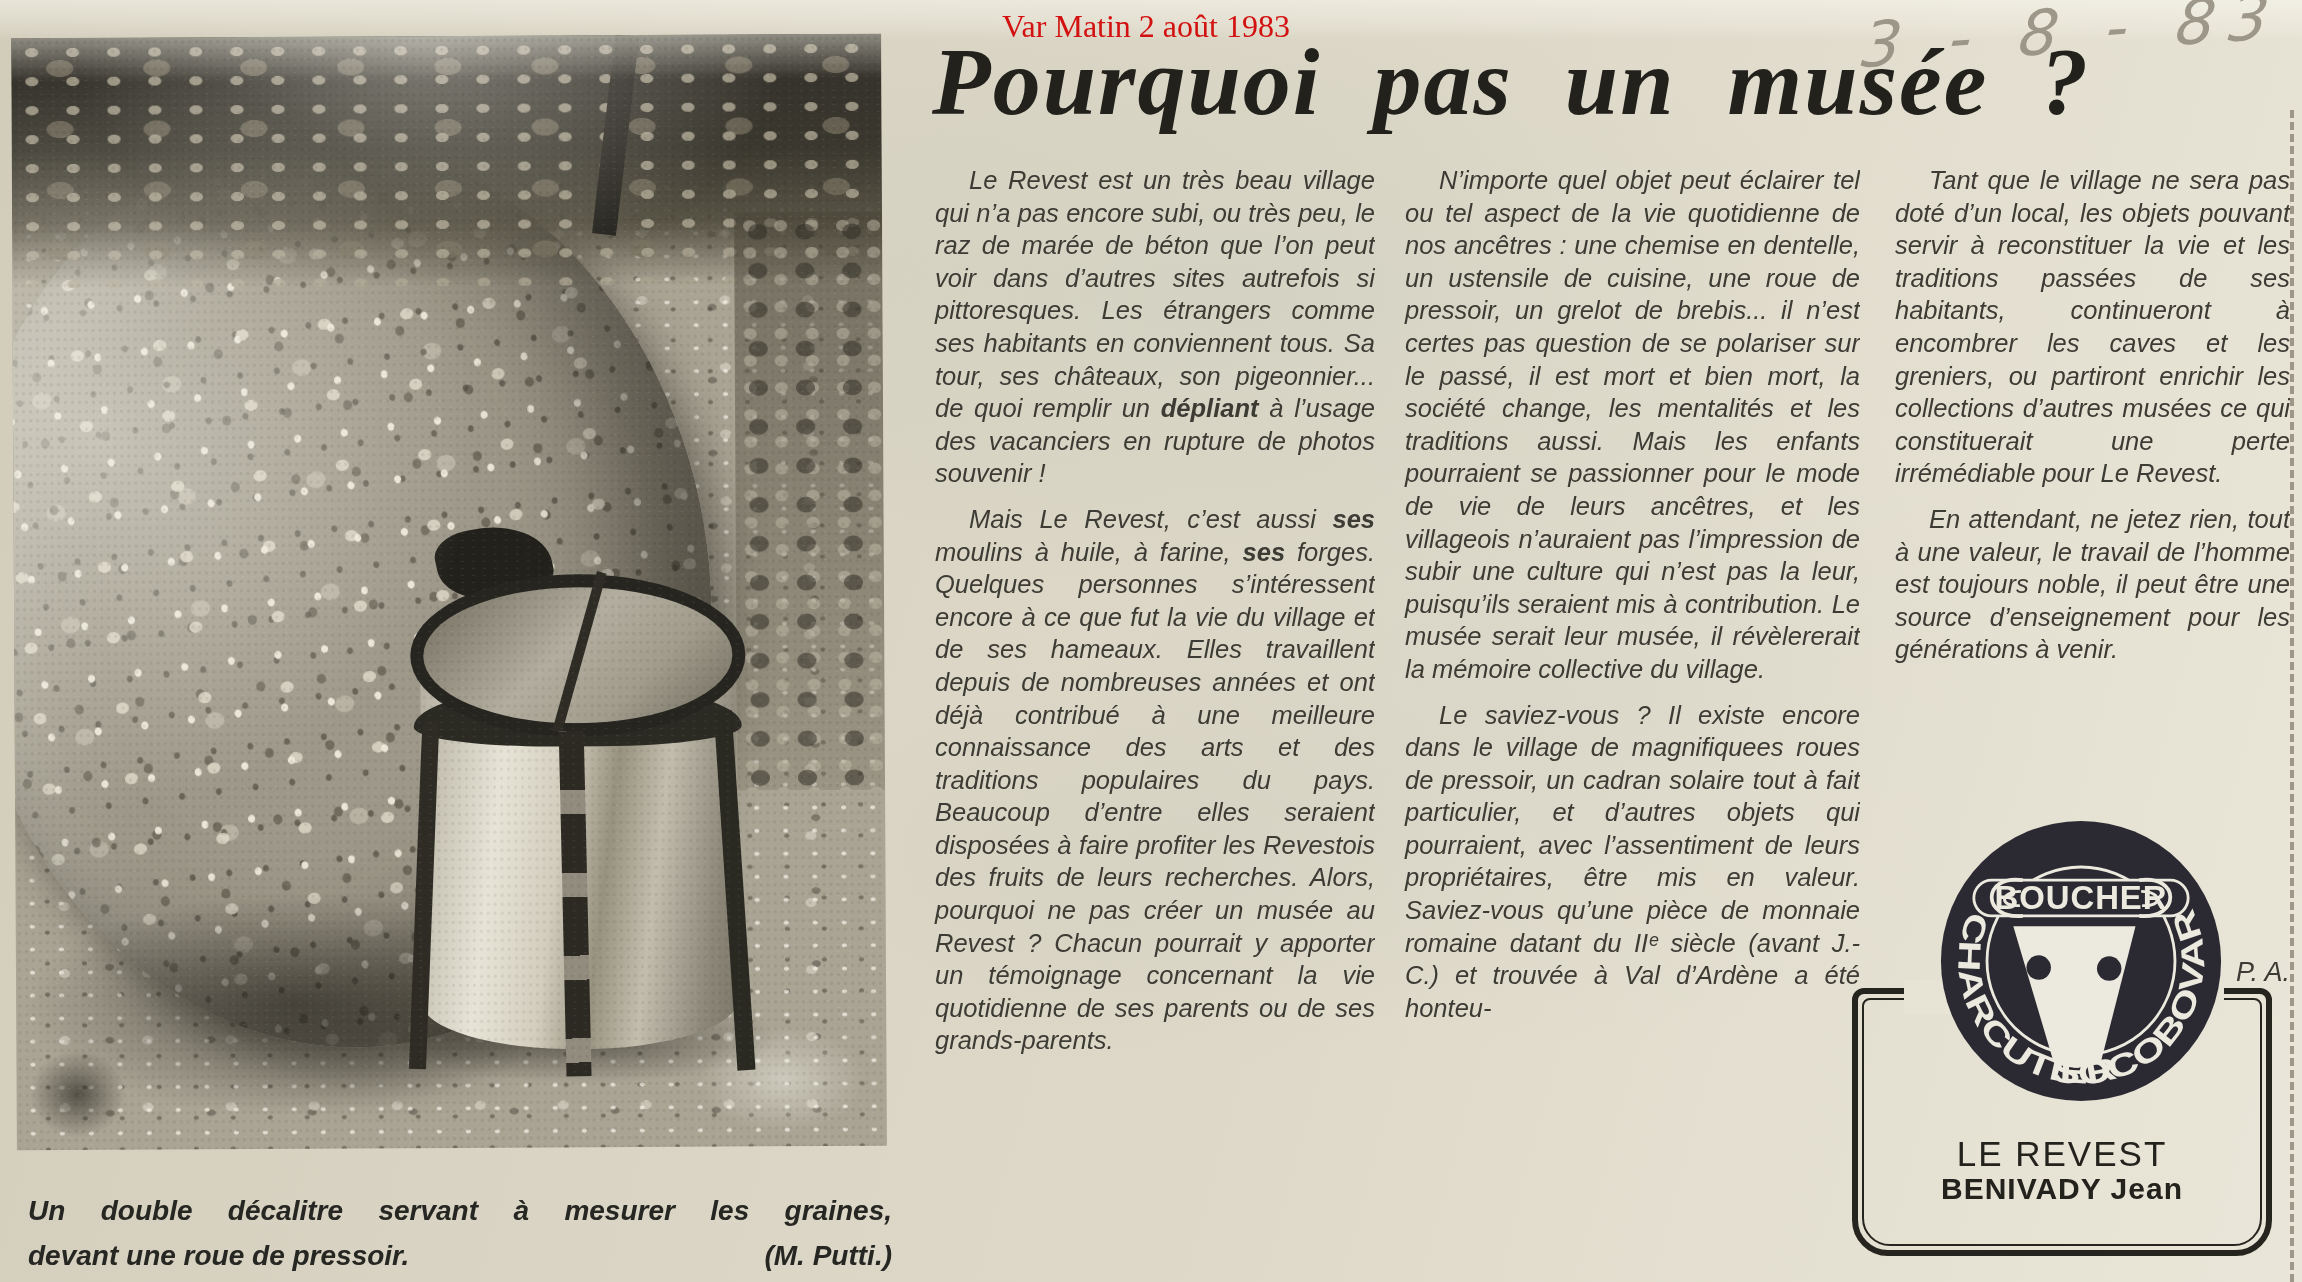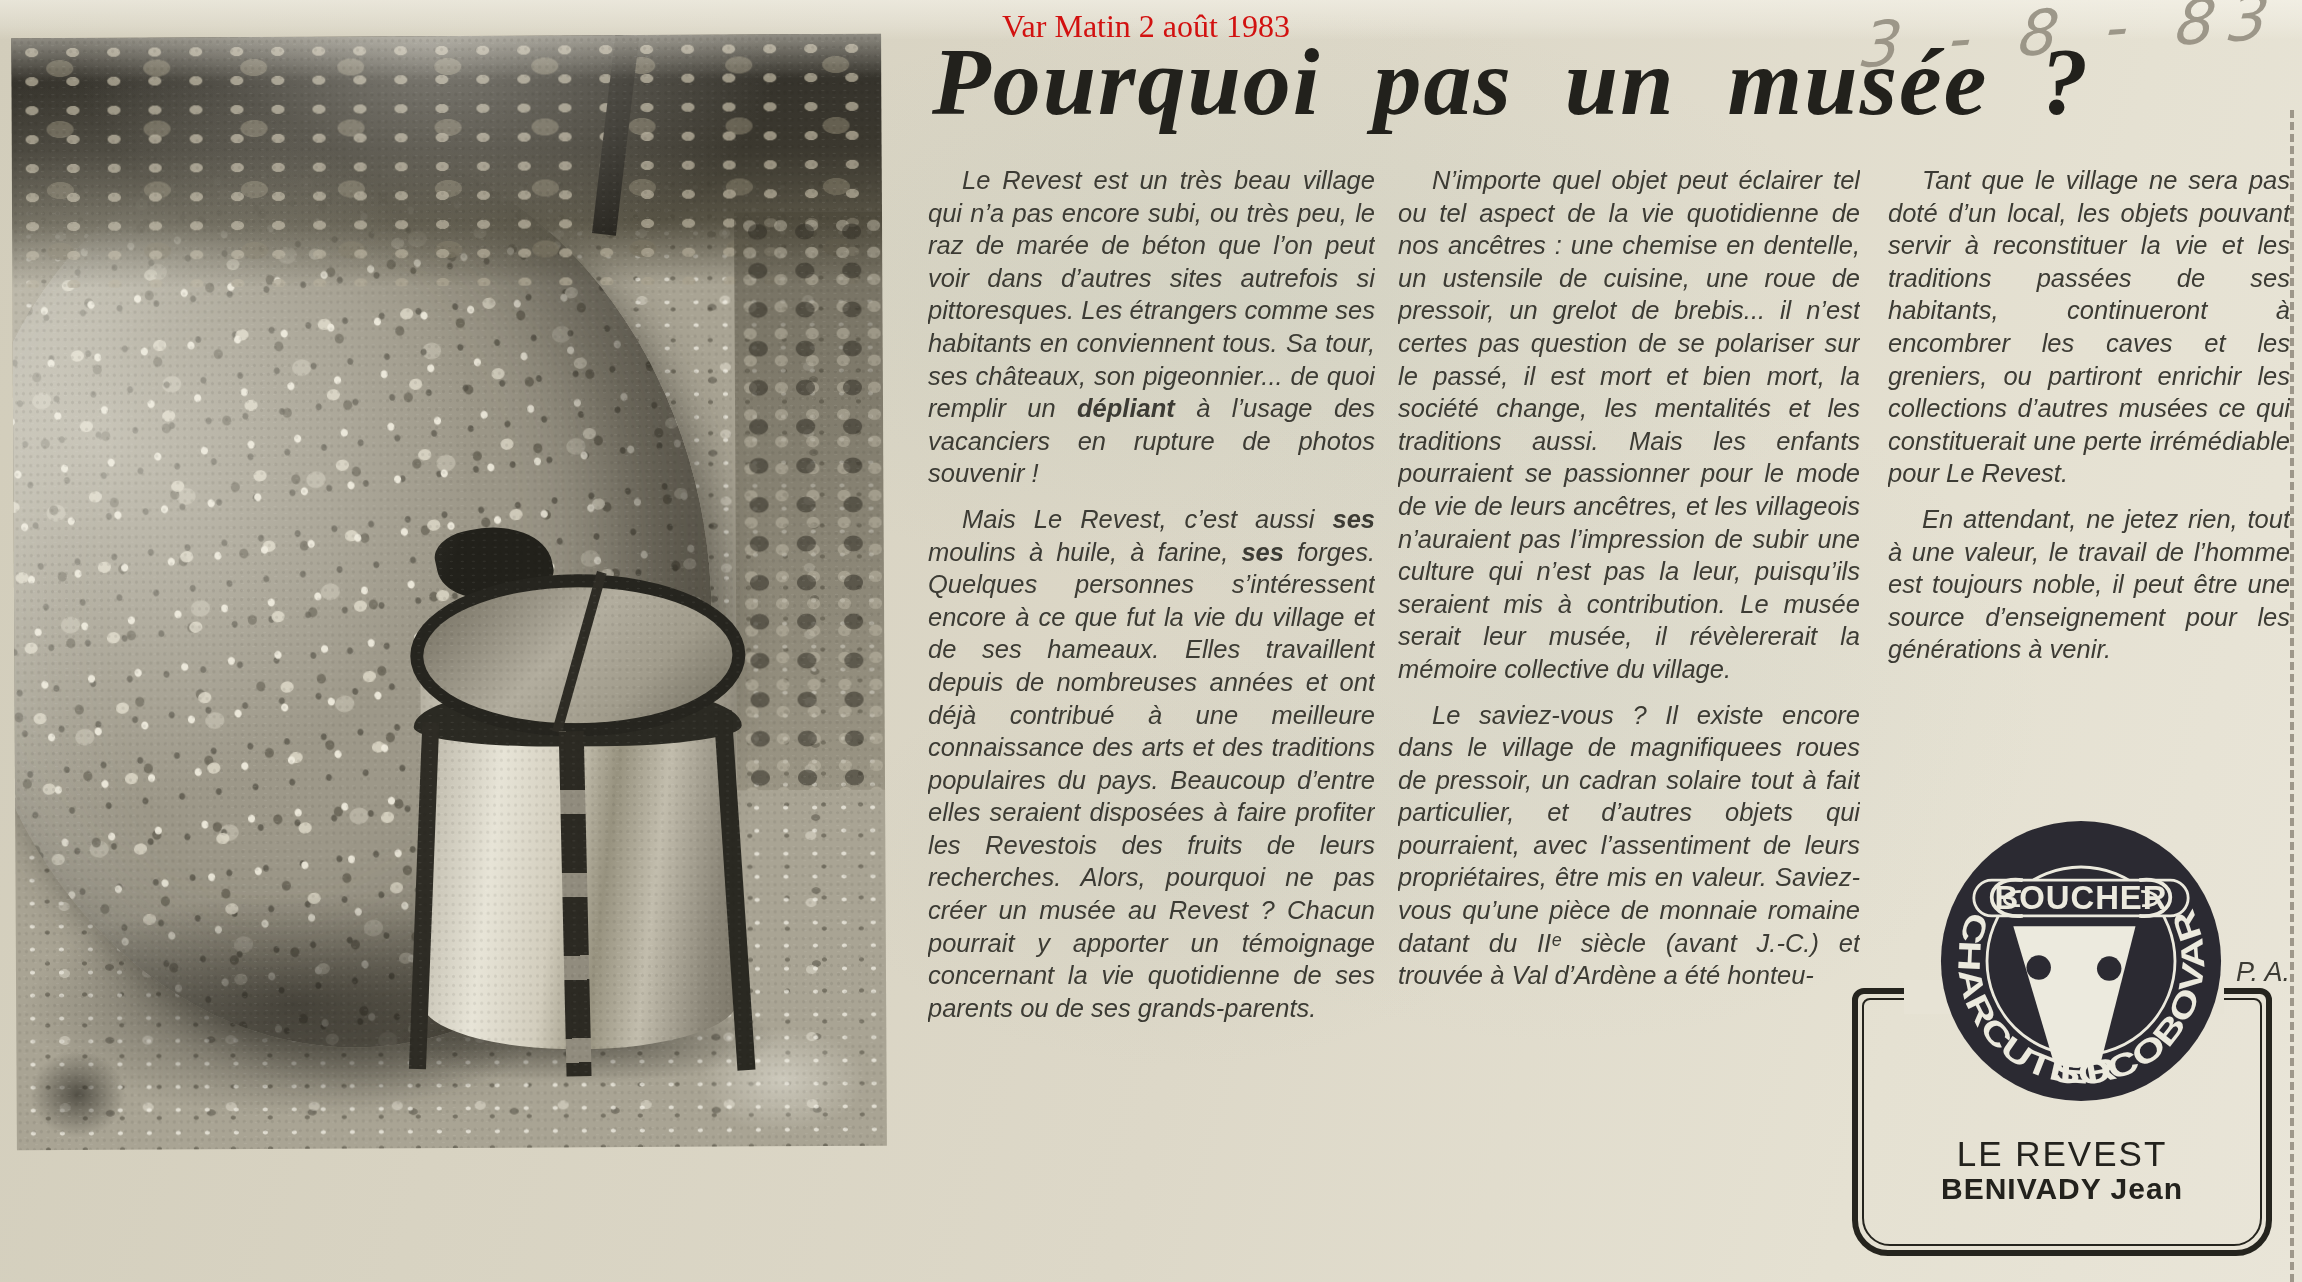--- a/index.html
+++ b/index.html
@@ -98,21 +98,21 @@
     background-size:7px 9px,11px 7px;background-position:0 0,3px 4px;}
   
   .caption{position:absolute;left:28px;top:1188px;width:864px;font-style:italic;font-weight:bold;
     font-size:28px;line-height:45px;color:#262622;}
   .caption .l1{text-align:justify;text-align-last:justify;}
   .caption .l2{display:flex;justify-content:space-between;}
   
   .cols{position:absolute;top:164px;color:#3c3b34;font-style:italic;font-size:25.5px;
     line-height:32.6px;text-align:justify;}
   .col{position:absolute;top:0;overflow:hidden;}
-  .col p{margin:0 0 13px 0;text-indent:34px;font-style:italic;}
+  .col p{margin:0 0 13px 7px;text-indent:34px;font-style:italic;}
   .col p.noindent{text-indent:0;}
   .col b{font-weight:bold;}
   #col1{left:928px;width:447px;height:1116px;}
   #col2{left:1398px;width:462px;height:1116px;}
   #col3{left:1888px;width:402px;height:820px;}
   .signature{text-align:right;padding-right:40px;font-size:27px;margin-top:2px;}
   
   .adbox{position:absolute;left:1852px;top:988px;width:420px;height:268px;box-sizing:border-box;
     border:6px solid #25241e;border-radius:12px 12px 36px 36px;}
   .adbox::after{content:"";position:absolute;inset:4px;border:2px solid #25241e;
@@ -152,20 +152,27 @@
       <div class="bk-rim"></div>
       <div class="bk-divider"></div>
       <div class="bk-strapL"></div>
       <div class="bk-strapC"></div>
       <div class="bk-strapR"></div>
     </div>
     <div class="ph-wash"></div>
     <div class="ph-noise"></div>
   </div>
 
+  <div class="caption">
+    <div class="l1">Un double décalitre servant à mesurer les graines,</div>
+    <div class="l2">
+      <span>devant une roue de pressoir.</span>
+      <span>(M. Putti.)</span>
+    </div>
+  </div>
 
   <div class="cols">
     <div class="col" id="col1">
         <p>Le Revest est un très beau village qui n’a pas encore subi, ou très peu, le raz de marée de béton que l’on peut voir dans d’autres sites autrefois si pittoresques. Les étrangers comme ses habitants en conviennent tous. Sa tour, ses châteaux, son pigeonnier... de quoi remplir un <b>dépliant</b> à l’usage des vacanciers en rupture de photos souvenir&nbsp;!</p>
         <p>Mais Le Revest, c’est aussi <b>ses</b> moulins à huile, à farine, <b>ses</b> forges. Quelques personnes s’intéressent encore à ce que fut la vie du village et de ses hameaux. Elles travaillent depuis de nombreuses années et ont déjà contribué à une meilleure connaissance des arts et des traditions populaires du pays. Beaucoup d’entre elles seraient disposées à faire profiter les Revestois des fruits de leurs recherches. Alors, pourquoi ne pas créer un musée au Revest&nbsp;? Chacun pourrait y apporter un témoignage concernant la vie quotidienne de ses parents ou de ses grands-parents.</p>
       </div>
     <div class="col" id="col2">
         <p>N’importe quel objet peut éclairer tel ou tel aspect de la vie quotidienne de nos ancêtres&nbsp;: une chemise en dentelle, un ustensile de cuisine, une roue de pressoir, un grelot de brebis... il n’est certes pas question de se polariser sur le passé, il est mort et bien mort, la société change, les mentalités et les traditions aussi. Mais les enfants pourraient se passionner pour le mode de vie de leurs ancêtres, et les villageois n’auraient pas l’impression de subir une culture qui n’est pas la leur, puisqu’ils seraient mis à contribution. Le musée serait leur musée, il révèlererait la mémoire collective du village.</p>
         <p>Le saviez-vous&nbsp;? Il existe encore dans le village de magnifiquees roues de pressoir, un cadran solaire tout à fait particulier, et d’autres objets qui pourraient, avec l’assentiment de leurs propriétaires, être mis en valeur. Saviez-vous qu’une pièce de monnaie romaine datant du IIᵉ siècle (avant J.-C.) et trouvée à Val d’Ardène a été honteu-</p>
       </div>

